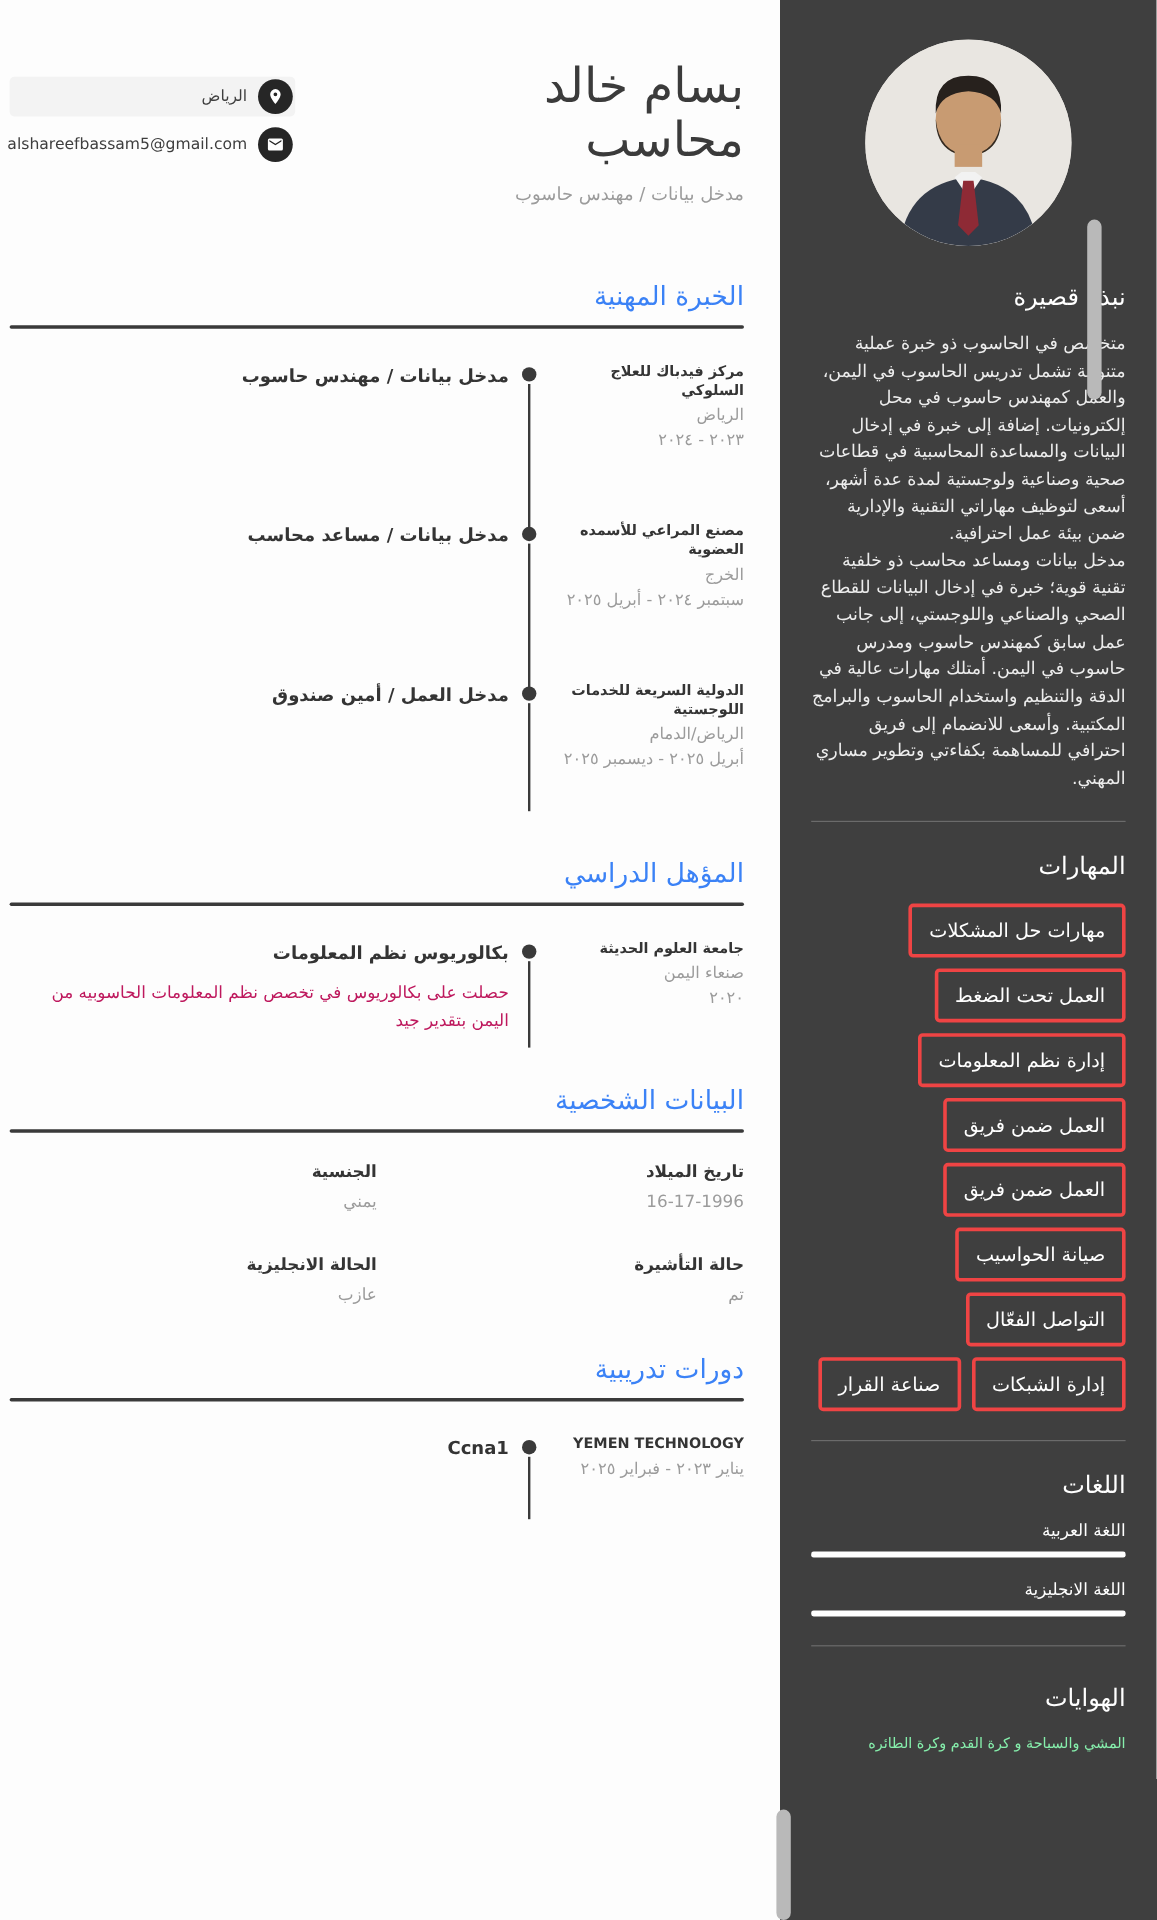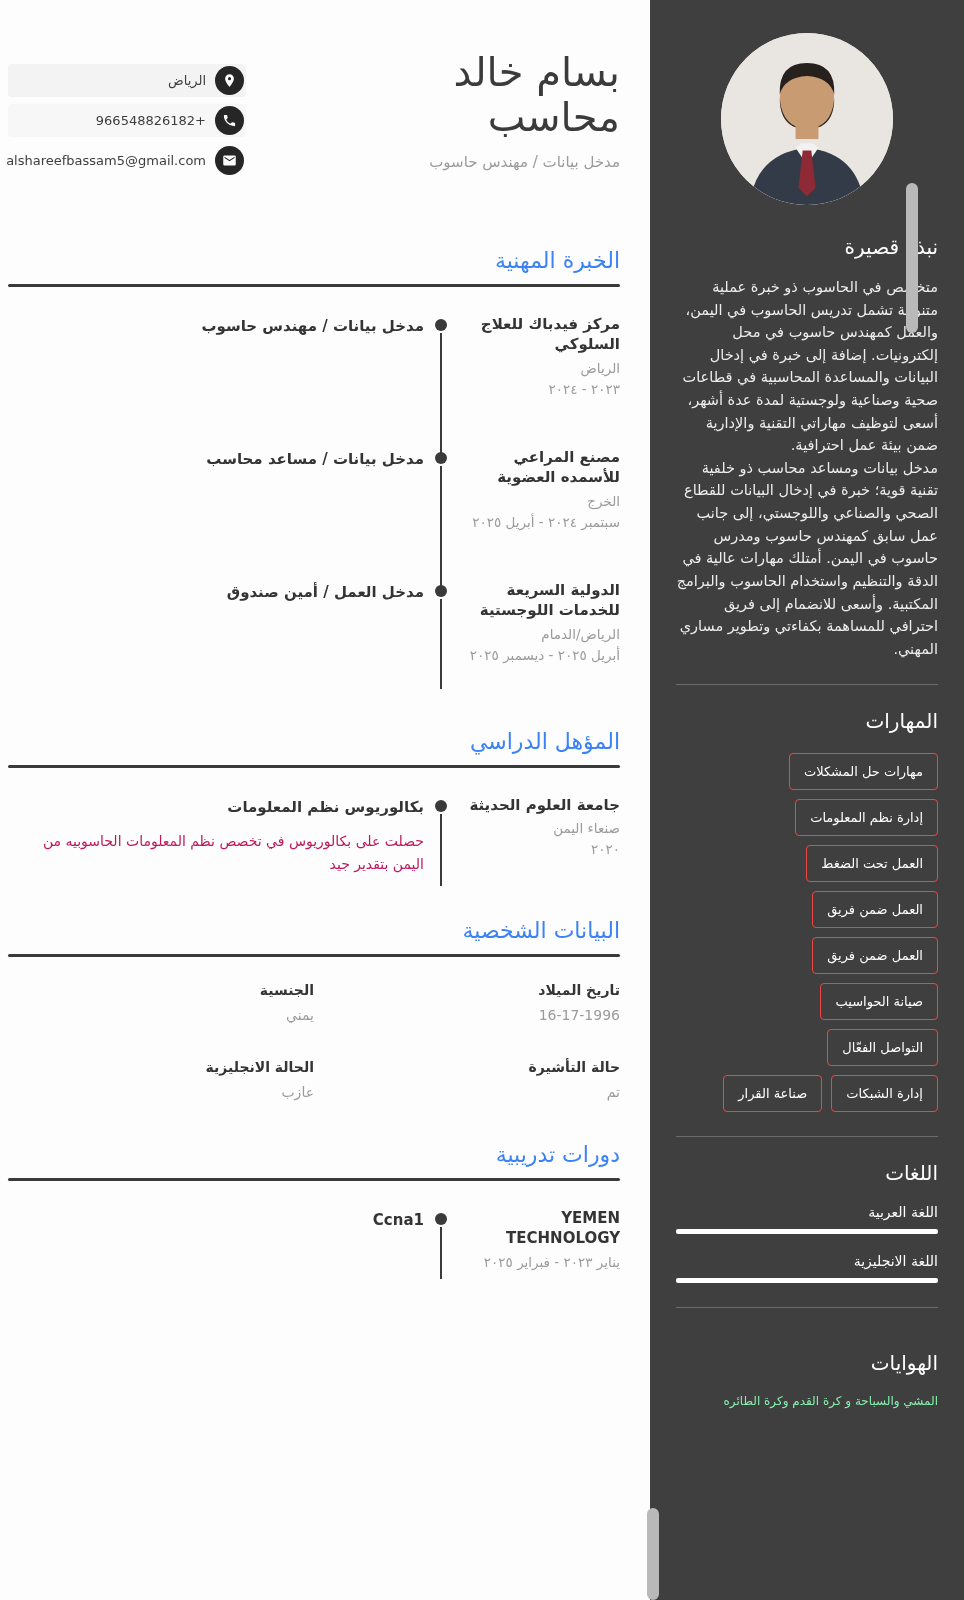--- a/index.html
+++ b/index.html
@@ -27,21 +27,21 @@
   .section { margin-top:42px; }
   .section-exp { margin-top:64px; }
   .section-title { font-size:22px; font-weight:500; color:#3b82f6; }
   .rule { height:3px; background:#3a3a3a; margin-top:11px; border-radius:2px; }
 
   .entries { margin-top:27px; }
   .entry { display:flex; align-items:flex-start; }
   .exp-entry { min-height:107px; margin-bottom:26px; }
   .exp-entry:last-child { margin-bottom:0; }
   .entry-info { width:162px; flex:0 0 auto; }
-  .entry-org { font-size:15px; font-weight:bold; color:#343434; line-height:1.35; }
+  .entry-org { font-size:12px; font-weight:bold; color:#343434; line-height:1.35; }
   .entry-meta { font-size:13.5px; color:#9b9b9b; margin-top:5px; }
   .tl { width:34px; flex:0 0 auto; position:relative; align-self:stretch; min-height:20px; }
   .tl-dot { width:12px; height:12px; border-radius:50%; background:#3a3a3a; margin:5px auto 0; position:relative; z-index:1; }
   .tl-line { position:absolute; top:19px; right:50%; transform:translateX(50%); width:2px; background:#3a3a3a; }
   .exp-entry .tl-line { height:126px; }
   .exp-entry:last-child .tl-line { height:90px; }
   .edu-entry .tl-line { height:72px; }
   .course-entry .tl-line { height:52px; }
   .entry-role { flex:1; font-size:15px; font-weight:bold; color:#343434; padding-top:3px; }
   .entry-desc { font-size:14px; font-weight:normal; color:#be185d; line-height:1.65; margin-top:14px; }
@@ -54,25 +54,25 @@
   .sidebar { position:absolute; top:0; right:0; width:314px; height:100%; background:#3f3f3f; padding:0 26px; color:#fff; }
   .avatar { width:172px; height:172px; border-radius:50%; overflow:hidden; margin:33px auto 0; background:#e9e6e1; }
   .avatar svg { width:100%; height:100%; display:block; }
   .sb-title { font-size:20px; font-weight:500; color:#ffffff; }
   .sb-about-title { margin-top:30px; }
   .sb-about { margin-top:17px; font-size:14.5px; line-height:1.56; color:#ededed; white-space:pre-line; text-align:right; }
   .sb-divider { height:1px; background:#6b6b6b; margin-top:24px; }
   .sb-sec-title { margin-top:24px; }
   .tags { margin-top:20px; }
   .tag-row { display:flex; gap:9px; margin-bottom:9px; }
-  .tag { border:1px solid #ef4444; border-radius:4px; padding:10px 14px; font-size:13px; color:#ffffff; white-space:nowrap; }
+  .tag { border:3px solid #ef4444; border-radius:4px; padding:10px 14px; font-size:16px; color:#ffffff; white-space:nowrap; }
   .lang { margin-top:19px; }
   .lang-label { font-size:14px; color:#ffffff; }
   .lang-bar { height:5px; background:#ffffff; border-radius:2px; margin-top:9px; }
-  .sb-hobbies-title { margin-top:43px; }
+  .sb-hobbies-title { margin-top:31px; }
   .sb-hobbies { margin-top:17px; font-size:12px; line-height:1.6; color:#86efac; }
 
   
   .pill { position:absolute; width:12px; border-radius:7px; background:#b9b9b9; }
   .pill-top { top:183px; right:46px; height:150px; }
   .pill-bottom { top:1508px; left:647px; height:92px; }
 </style>
 </head>
 <body>
 
@@ -87,28 +87,20 @@
       </div>
 
       <div class="contact">
         <div class="contact-row shade1">
           <span class="contact-icon">
             <svg viewBox="0 0 24 24">
                 <path d="M12 2a7 7 0 0 0-7 7c0 5.25 7 13 7 13s7-7.75 7-13a7 7 0 0 0-7-7zm0 9.5A2.5 2.5 0 1 1 14.5 9 2.5 2.5 0 0 1 12 11.5z"></path>
               </svg>
           </span>
           <span class="contact-text">الرياض</span>
-        </div>
-        <div class="contact-row shade2">
-          <span class="contact-icon">
-            <svg viewBox="0 0 24 24">
-                <path d="M6.62 10.79a15.05 15.05 0 0 0 6.59 6.59l2.2-2.2a1 1 0 0 1 1.02-.24 11.36 11.36 0 0 0 3.57.57 1 1 0 0 1 1 1V20a1 1 0 0 1-1 1A17 17 0 0 1 3 4a1 1 0 0 1 1-1h3.5a1 1 0 0 1 1 1 11.36 11.36 0 0 0 .57 3.57 1 1 0 0 1-.25 1.02z"></path>
-              </svg>
-          </span>
-          <span class="contact-text">+966548826182</span>
         </div>
         <div class="contact-row">
           <span class="contact-icon">
             <svg viewBox="0 0 24 24">
                 <path d="M20 4H4a2 2 0 0 0-2 2v12a2 2 0 0 0 2 2h16a2 2 0 0 0 2-2V6a2 2 0 0 0-2-2zm0 4-8 5-8-5V6l8 5 8-5z"></path>
               </svg>
           </span>
           <span class="contact-text">alshareefbassam5@gmail.com</span>
         </div>
       </div>
@@ -246,24 +238,24 @@
 مدخل بيانات ومساعد محاسب ذو خلفية تقنية قوية؛ خبرة في إدخال البيانات للقطاع الصحي والصناعي واللوجستي، إلى جانب عمل سابق كمهندس حاسوب ومدرس حاسوب في اليمن. أمتلك مهارات عالية في الدقة والتنظيم واستخدام الحاسوب والبرامج المكتبية. وأسعى للانضمام إلى فريق احترافي للمساهمة بكفاءتي وتطوير مساري المهني.</p>
 
     <div class="sb-divider"></div>
 
     <h2 class="sb-title sb-sec-title">المهارات</h2>
     <div class="tags">
       <div class="tag-row">
         <span class="tag">مهارات حل المشكلات</span>
       </div>
       <div class="tag-row">
+        <span class="tag">العمل تحت الضغط</span>
+      </div>
+      <div class="tag-row">
         <span class="tag">إدارة نظم المعلومات</span>
-      </div>
-      <div class="tag-row">
-        <span class="tag">العمل تحت الضغط</span>
       </div>
       <div class="tag-row">
         <span class="tag">العمل ضمن فريق</span>
       </div>
       <div class="tag-row">
         <span class="tag">العمل ضمن فريق</span>
       </div>
       <div class="tag-row">
         <span class="tag">صيانة الحواسيب</span>
       </div>

